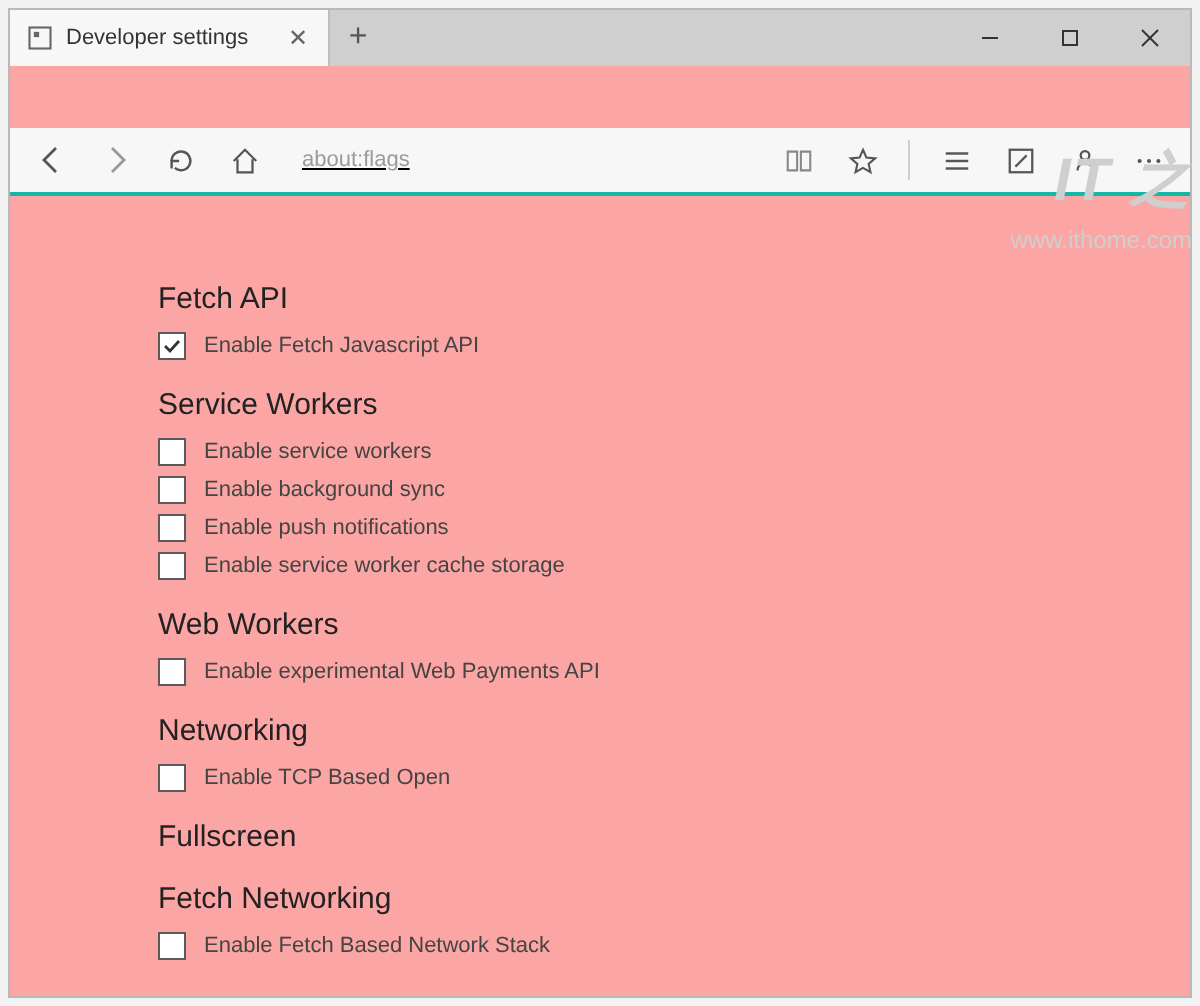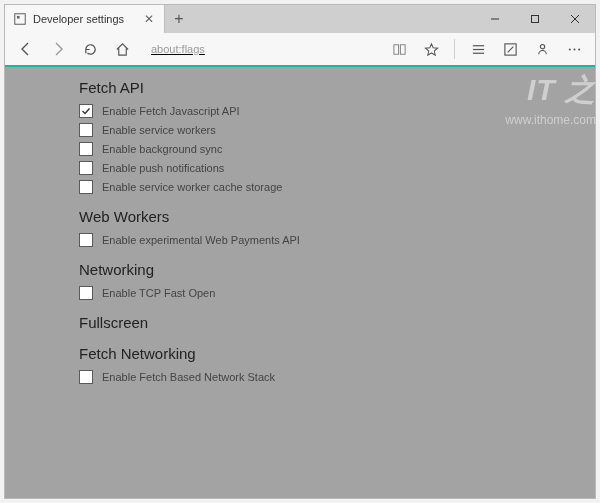--- a/index.html
+++ b/index.html
@@ -8,24 +8,25 @@
     width: 600px;
     height: 503px;
     font-family: "Segoe UI", Arial, sans-serif;
     background: #f2f2f2;
     overflow: hidden;
     position: relative;
   }
   .window {
     position: absolute;
     inset: 4px;
-    background: #a3a3a3;
+    background: #fca5a5;
     border: 1px solid #b9b9b9;
     display: flex;
     flex-direction: column;
+    gap: 31px;
   }
   
   .tabstrip {
     height: 28px;
     background: #cfcfcf;
     display: flex;
     align-items: stretch;
     position: relative;
   }
   .tab {
@@ -248,20 +249,21 @@
     <div class="section-title first">Fetch API</div>
     <div class="opt">
       <span class="cb checked">
         <svg viewBox="0 0 10 10">
             <path d="M1.5 5 L4 7.5 L8.5 2.5" fill="none" stroke="#333" stroke-width="1.4"></path>
           </svg>
       </span>
       <span>Enable Fetch Javascript API</span>
     </div>
 
+    <div class="section-title">Service Workers</div>
     <div class="opt">
       <span class="cb"></span>
       <span>Enable service workers</span>
     </div>
     <div class="opt">
       <span class="cb"></span>
       <span>Enable background sync</span>
     </div>
     <div class="opt">
       <span class="cb"></span>
@@ -274,21 +276,21 @@
 
     <div class="section-title">Web Workers</div>
     <div class="opt">
       <span class="cb"></span>
       <span>Enable experimental Web Payments API</span>
     </div>
 
     <div class="section-title">Networking</div>
     <div class="opt">
       <span class="cb"></span>
-      <span>Enable TCP Fast Open</span>
+      <span>Enable TCP Based Open</span>
     </div>
 
     <div class="section-title">Fullscreen</div>
 
     <div class="section-title">Fetch Networking</div>
     <div class="opt">
       <span class="cb"></span>
       <span>Enable Fetch Based Network Stack</span>
     </div>
 

